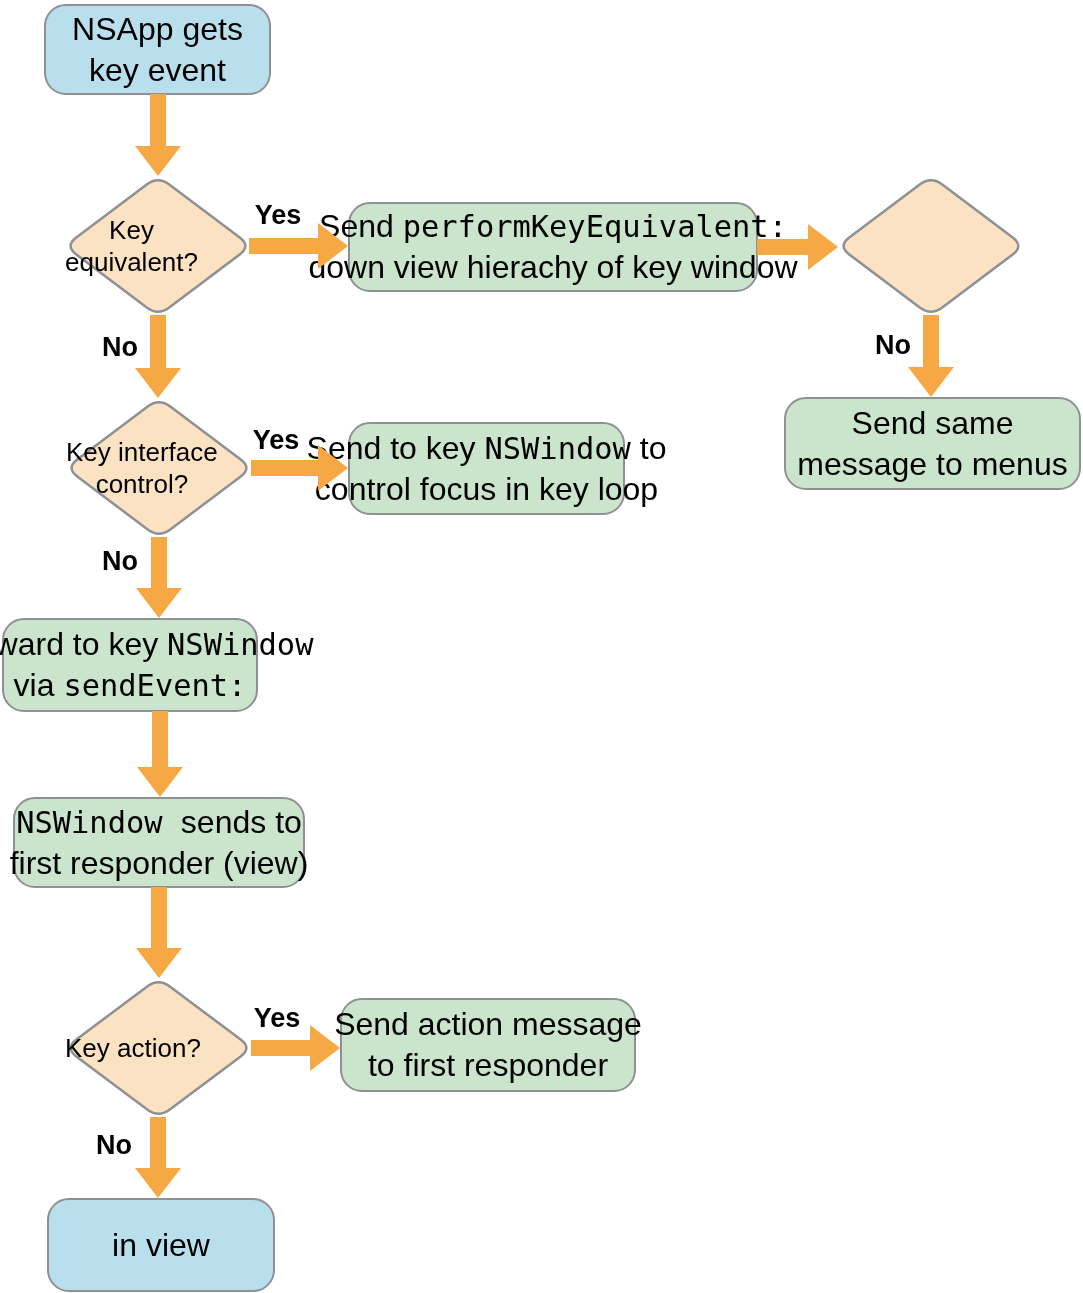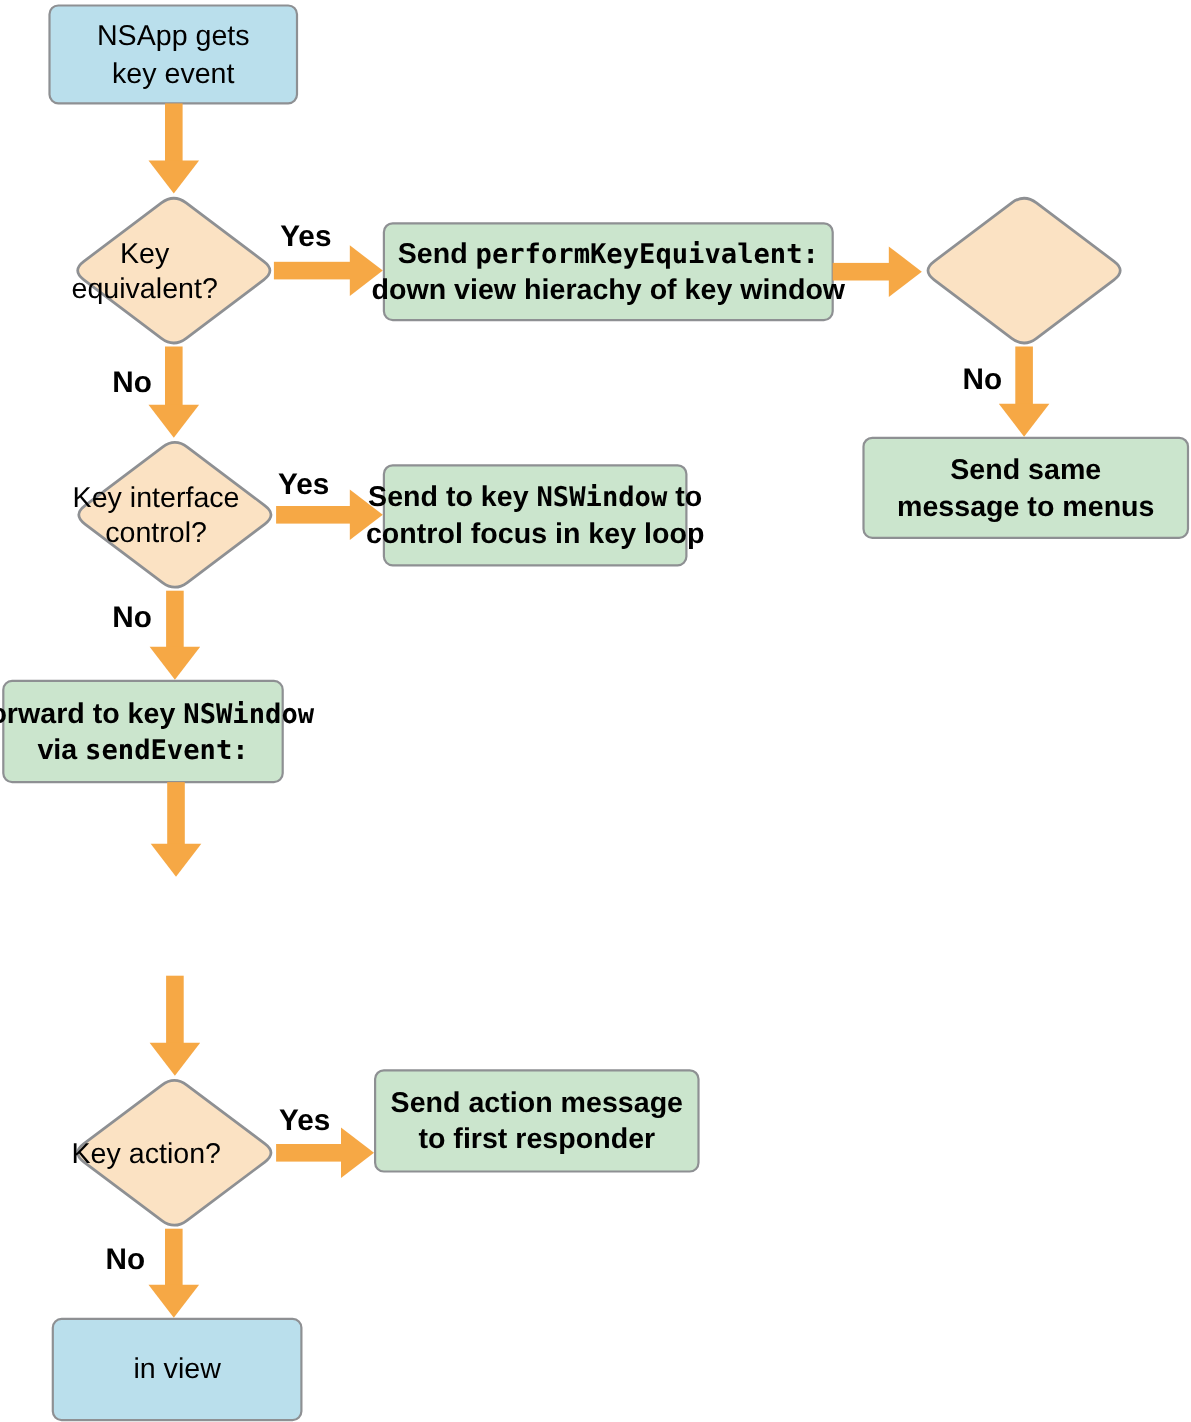--- a/index.html
+++ b/index.html
@@ -17,29 +17,29 @@
     width:1083px;height:1293px;
     background:var(--background);
     overflow:hidden;
     font-family:"Liberation Sans", sans-serif;
     color:var(--text);
   }
   .rect{
     position:absolute;
     box-sizing:border-box;
     border:2.5px solid var(--border-gray);
-    border-radius:9px;
+    border-radius:22px;
     display:flex;flex-direction:column;
     justify-content:center;align-items:center;
     text-align:center;
-    font-size:26px;line-height:1.28;
+    font-size:32px;line-height:1.28;
     padding:2px 4px;
   }
   .rect.blue{background:var(--node-blue);}
-  .rect.green{background:var(--node-green);font-weight:bold;}
+  .rect.green{background:var(--node-green);}
   .diamond{
     position:absolute;
     display:flex;align-items:center;
     text-align:center;
     font-size:26px;line-height:1.24;
   }
   .diamond svg{position:absolute;left:0;top:0;width:100%;height:100%;}
   .diamond .dtext{position:relative;z-index:1;}
   .mono{font-family:"DejaVu Sans Mono", monospace;font-size:0.95em;}
   .line{display:block;white-space:nowrap;}
@@ -108,31 +108,35 @@
   <div class="rect green" style="left:348px;top:422px;width:277px;height:93px">
       <span class="line"><span>Send to key </span><span class="mono">NSWindow</span><span> to</span></span>
       <span class="line"><span>control focus in key loop</span></span>
     </div>
 
   <div class="rect green" style="left:2px;top:618px;width:256px;height:94px">
       <span class="line"><span>Forward to key </span><span class="mono">NSWindow</span></span>
       <span class="line"><span>via </span><span class="mono">sendEvent:</span></span>
     </div>
 
+  <div class="rect green" style="left:13px;top:797px;width:292px;height:91px">
+      <span class="line"><span class="mono">NSWindow </span><span> sends to</span></span>
+      <span class="line"><span>first responder (view)</span></span>
+    </div>
 
   <div class="diamond" style="left:65px;top:978px;width:187px;height:140px">
     <svg viewBox="0 0 185 140" preserveAspectRatio="none">
       <path d="M 103.7 8.4 L 173.8 61.6 Q 185 70 173.8 78.4 L 103.7 131.6 Q 92.5 140 81.3 131.6 L 11.2 78.4 Q 0 70 11.2 61.6 L 81.3 8.4 Q 92.5 0 103.7 8.4 Z" style="fill:var(--node-peach);stroke:var(--border-gray);stroke-width:2.5"></path>
     </svg>
     <div class="dtext">
         <span class="line"><span>Key action?</span></span>
       </div>
   </div>
 
-  <div class="rect green" style="left:340px;top:972px;width:296px;height:94px">
+  <div class="rect green" style="left:340px;top:998px;width:296px;height:94px">
       <span class="line"><span>Send action message</span></span>
       <span class="line"><span>to first responder</span></span>
     </div>
 
   <div class="rect blue" style="left:47px;top:1198px;width:228px;height:94px">
       <span class="line"><span>in view</span></span>
     </div>
 
   <div class="arrow-v" style="left:135px;top:94px;height:82px">
       <div class="shaft"></div>

